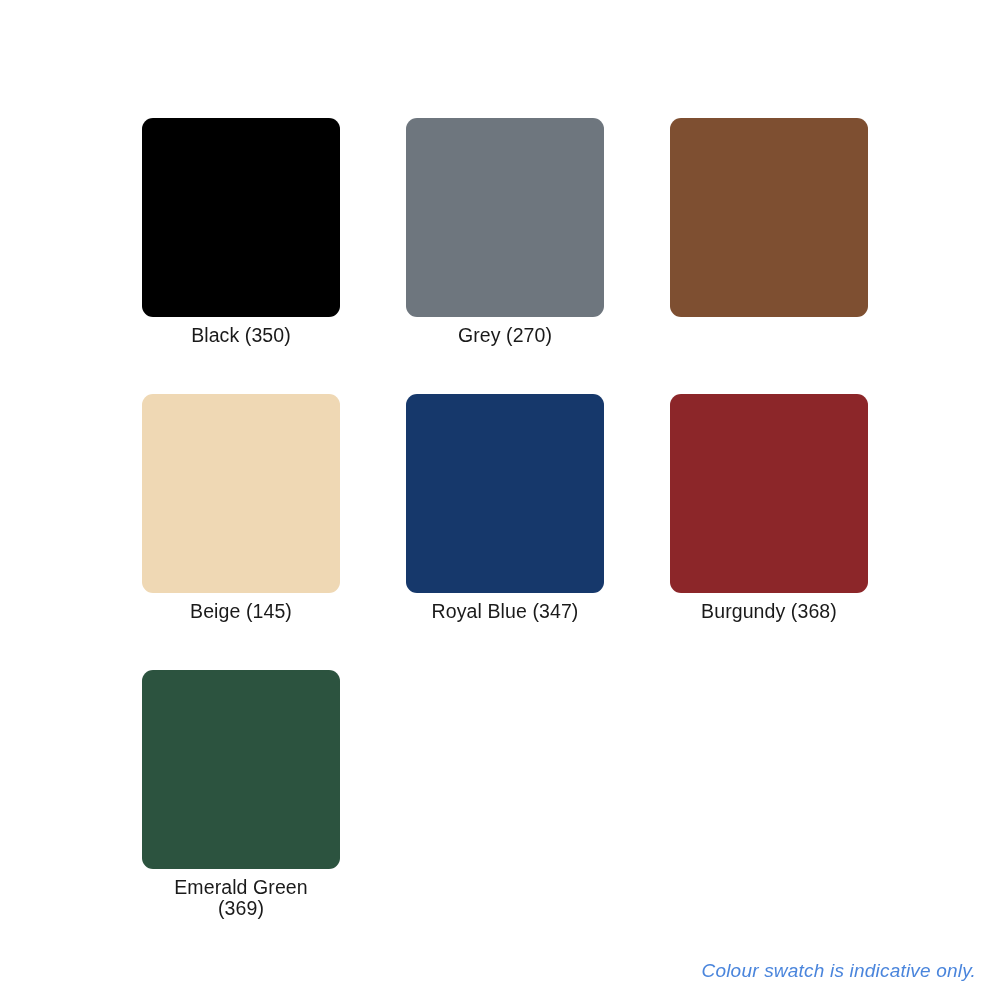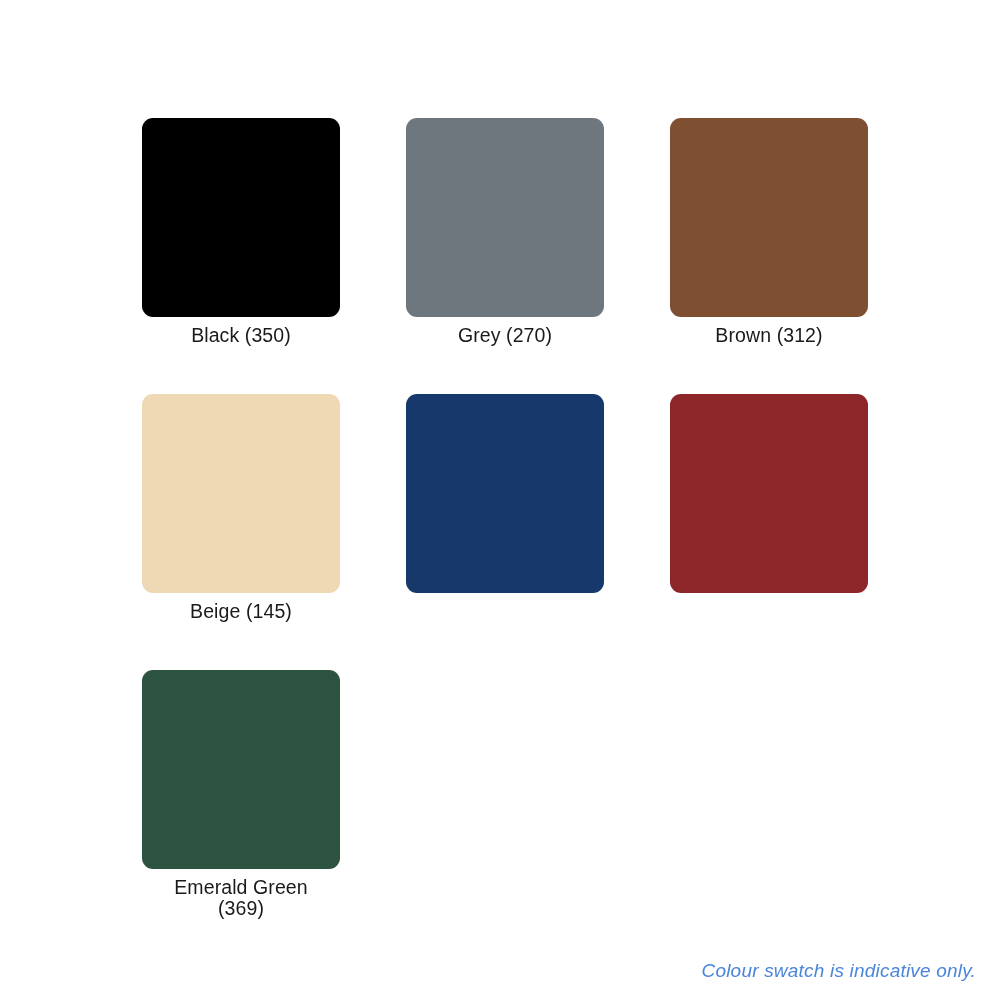--- a/index.html
+++ b/index.html
@@ -90,34 +90,35 @@
       <div class="swatch-label">Black (350)</div>
     </div>
 
     <div class="swatch-cell">
       <div class="swatch-chip" style="background-color: rgb(110, 118, 126);"></div>
       <div class="swatch-label">Grey (270)</div>
     </div>
 
     <div class="swatch-cell">
       <div class="swatch-chip" style="background-color: rgb(126, 79, 49);"></div>
-      <div class="swatch-label">Brown (312)</div>
     </div>
 
     <div class="swatch-cell">
       <div class="swatch-chip" style="background-color: rgb(239, 216, 180);"></div>
       <div class="swatch-label">Beige (145)</div>
     </div>
 
     <div class="swatch-cell">
       <div class="swatch-chip" style="background-color: rgb(22, 56, 107);"></div>
+      <div class="swatch-label">Royal Blue (347)</div>
     </div>
 
     <div class="swatch-cell">
       <div class="swatch-chip" style="background-color: rgb(140, 38, 41);"></div>
+      <div class="swatch-label">Burgundy (368)</div>
     </div>
 
     <div class="swatch-cell">
       <div class="swatch-chip" style="background-color: rgb(44, 83, 63);"></div>
       <div class="swatch-label">Emerald Green
 (369)</div>
     </div>
 
   </div>
 

